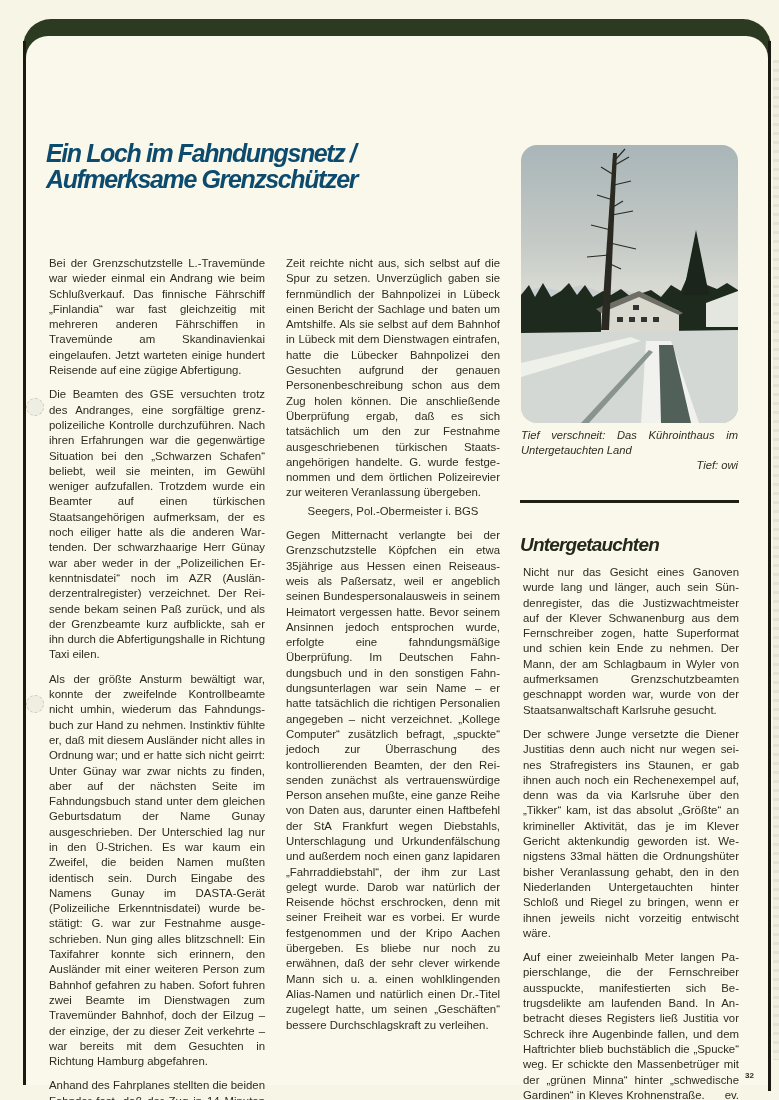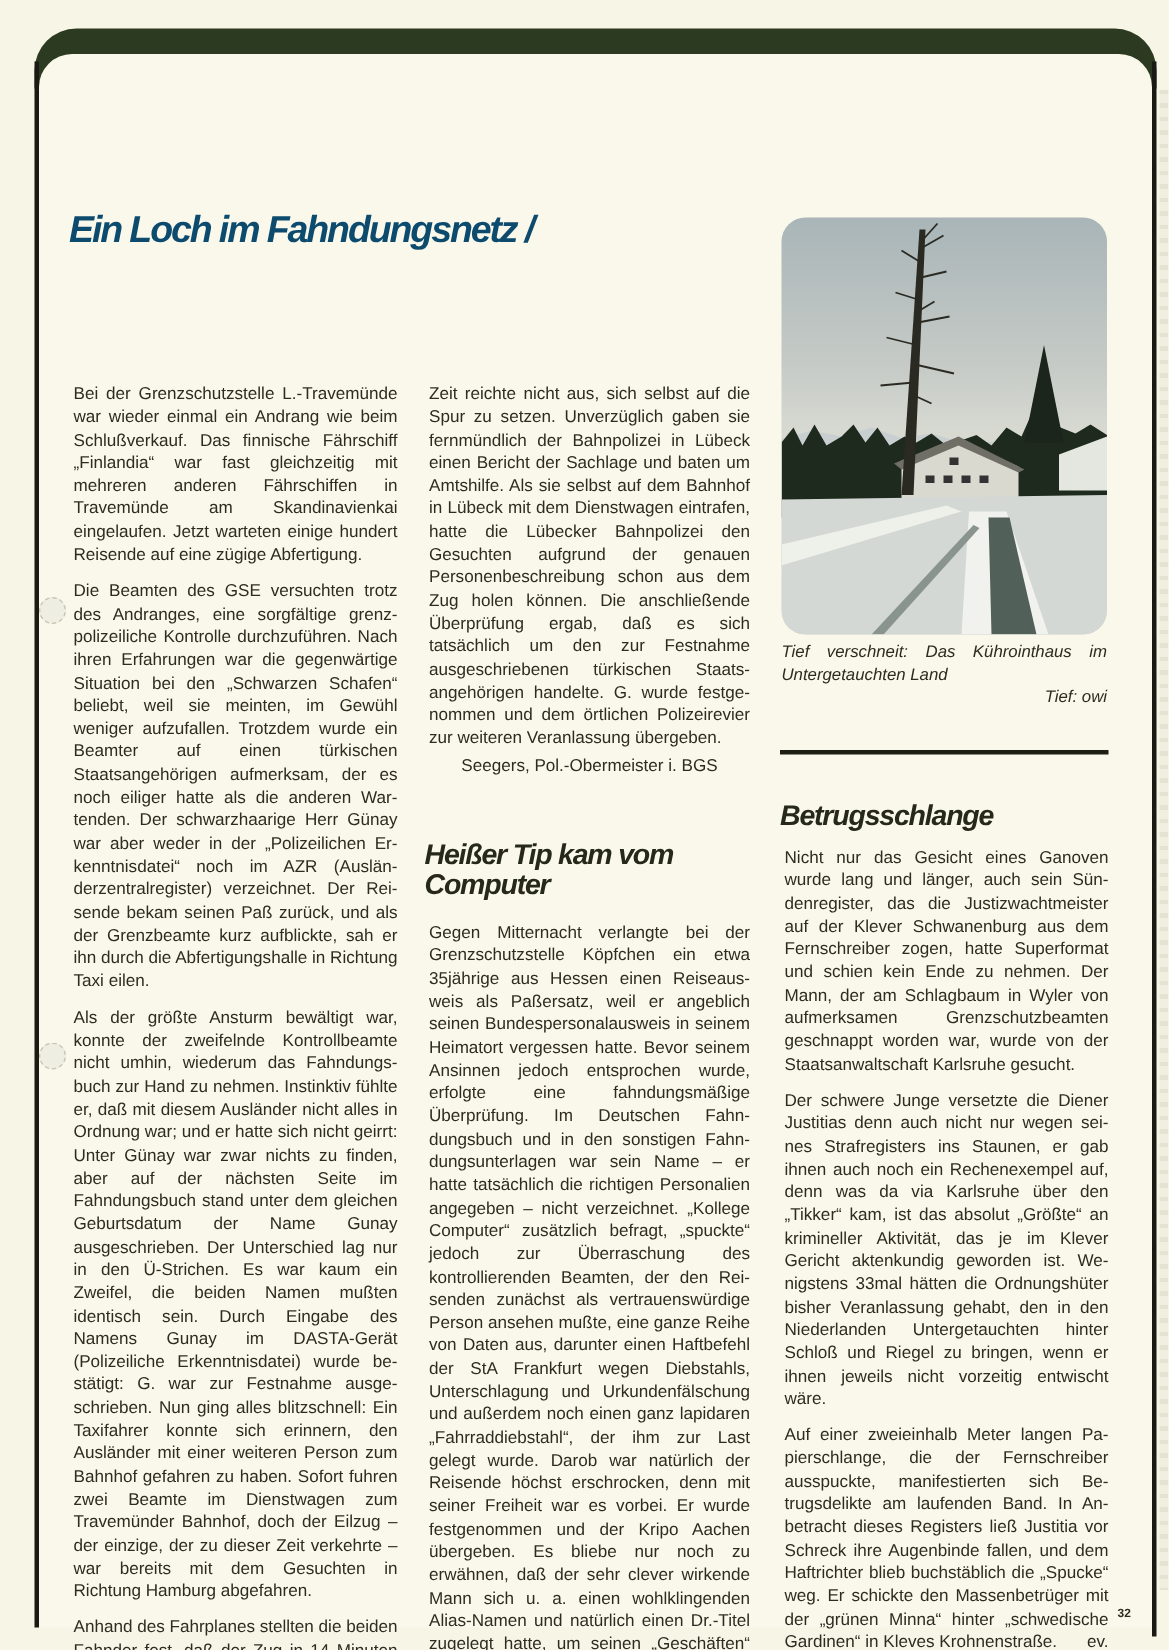--- a/index.html
+++ b/index.html
@@ -89,33 +89,33 @@
 <div class="page-frame">
   <div class="top-bar"></div>
   <div class="top-bar-inner"></div>
   <div class="content-bg"></div>
   <div class="left-rule"></div>
   <div class="right-rule"></div>
 </div>
 
 <h1 class="headline" style="margin:0;">
   <span>Ein Loch im Fahndungsnetz /</span><br>
+  <span>Aufmerksame Grenzschützer</span>
 </h1>
 
 <div class="col col1">
   <p>Bei der Grenzschutzstelle L.-Trave­münde war wieder einmal ein Andrang wie beim Schlußverkauf. Das finnische Fährschiff „Finlandia“ war fast gleich­zeitig mit mehreren anderen Fährschif­fen in Travemünde am Skandinavienkai eingelaufen. Jetzt warteten einige hun­dert Reisende auf eine zügige Abferti­gung.</p>
   <p>Die Beamten des GSE versuchten trotz des Andranges, eine sorgfältige grenz­polizeiliche Kontrolle durchzuführen. Nach ihren Erfahrungen war die gegen­wärtige Situation bei den „Schwarzen Schafen“ beliebt, weil sie meinten, im Gewühl weniger aufzufallen. Trotzdem wurde ein Beamter auf einen türkischen Staatsangehörigen aufmerksam, der es noch eiliger hatte als die anderen War­tenden. Der schwarzhaarige Herr Günay war aber weder in der „Polizeilichen Er­kenntnisdatei“ noch im AZR (Auslän­derzentralregister) verzeichnet. Der Rei­sende bekam seinen Paß zurück, und als der Grenzbeamte kurz aufblickte, sah er ihn durch die Abfertigungshalle in Rich­tung Taxi eilen.</p>
   <p>Als der größte Ansturm bewältigt war, konnte der zweifelnde Kontrollbeamte nicht umhin, wiederum das Fahndungs­buch zur Hand zu nehmen. Instinktiv fühlte er, daß mit diesem Ausländer nicht alles in Ordnung war; und er hatte sich nicht geirrt: Unter Günay war zwar nichts zu finden, aber auf der nächsten Seite im Fahndungsbuch stand unter dem gleichen Geburtsdatum der Name Gunay ausgeschrieben. Der Unter­schied lag nur in den Ü-Strichen. Es war kaum ein Zweifel, die beiden Namen mußten identisch sein. Durch Eingabe des Namens Gunay im DASTA-Gerät (Polizeiliche Erkenntnisdatei) wurde be­stätigt: G. war zur Festnahme ausge­schrieben. Nun ging alles blitzschnell: Ein Taxifahrer konnte sich erinnern, den Ausländer mit einer weiteren Person zum Bahnhof gefahren zu haben. Sofort fuhren zwei Beamte im Dienstwagen zum Travemünder Bahnhof, doch der Eilzug – der einzige, der zu dieser Zeit verkehrte – war bereits mit dem Gesuch­ten in Richtung Hamburg abgefahren.</p>
   <p>Anhand des Fahrplanes stellten die bei­den Fahnder fest, daß der Zug in 14 Mi­nuten Lübeck erreichen würde. Diese</p>
 </div>
 
 <div class="col col2">
   <p style="margin-bottom:3px;">Zeit reichte nicht aus, sich selbst auf die Spur zu setzen. Unverzüglich gaben sie fernmündlich der Bahnpolizei in Lübeck einen Bericht der Sachlage und baten um Amtshilfe. Als sie selbst auf dem Bahnhof in Lübeck mit dem Dienstwa­gen eintrafen, hatte die Lübecker Bahn­polizei den Gesuchten aufgrund der ge­nauen Personenbeschreibung schon aus dem Zug holen können. Die an­schließende Überprüfung ergab, daß es sich tatsächlich um den zur Festnahme ausgeschriebenen türkischen Staats­angehörigen handelte. G. wurde festge­nommen und dem örtlichen Polizeire­vier zur weiteren Veranlassung überge­ben.</p>
   <p class="signature">Seegers, Pol.-Obermeister i. BGS</p>
-  <h2 class="subhead">Heißer Tip kam vom Computer</h2>
   <p>Gegen Mitternacht verlangte bei der Grenzschutzstelle Köpfchen ein etwa 35jährige aus Hessen einen Reiseaus­weis als Paßersatz, weil er angeblich seinen Bundespersonalausweis in sei­nem Heimatort vergessen hatte. Bevor seinem Ansinnen jedoch entsprochen wurde, erfolgte eine fahndungsmäßige Überprüfung. Im Deutschen Fahn­dungsbuch und in den sonstigen Fahn­dungsunterlagen war sein Name – er hatte tatsächlich die richtigen Persona­lien angegeben – nicht verzeichnet. „Kollege Computer“ zusätzlich befragt, „spuckte“ jedoch zur Überraschung des kontrollierenden Beamten, der den Rei­senden zunächst als vertrauenswürdige Person ansehen mußte, eine ganze Reihe von Daten aus, darunter einen Haftbefehl der StA Frankfurt wegen Diebstahls, Unterschlagung und Urkun­denfälschung und außerdem noch einen ganz lapidaren „Fahrraddiebstahl“, der ihm zur Last gelegt wurde. Darob war natürlich der Reisende höchst er­schrocken, denn mit seiner Freiheit war es vorbei. Er wurde festgenommen und der Kripo Aachen übergeben. Es bliebe nur noch zu erwähnen, daß der sehr cle­ver wirkende Mann sich u. a. einen wohlklingenden Alias-Namen und na­türlich einen Dr.-Titel zugelegt hatte, um seinen „Geschäften“ bessere Durch­schlagskraft zu verleihen.</p>
 </div>
 
 <div class="photo">
   <svg width="217" height="278" viewBox="0 0 217 278">
 
     <path d="M0 148 L20 142 L40 146 L60 140 L80 147 L100 144 L120 150 L217 148 L217 160 L0 160 Z" fill="#c9cfd0"></path>
 
     <path d="M0 150 L8 140 L14 152 L22 138 L30 152 L40 146 L48 138 L56 150 L64 140 L72 152 L82 146 L90 150 L100 144 L110 152 L130 145 L140 152 L150 140 L160 146 L168 128 L172 110 L178 130 L186 140 L196 144 L206 138 L217 145 L217 200 L0 200 Z" fill="#1f2a1f"></path>
 
@@ -156,21 +156,21 @@
 </div>
 
 <div class="caption">
   <div>Tief verschneit: Das Kührointhaus im Untergetauchten Land</div>
   <div class="caption-credit">Tief: owi</div>
 </div>
 
 <div class="col3-rule"></div>
 
 <div class="col col3" style="top:535px;">
-  <h2 class="subhead">Betrugsschlange</h2>
+  <h2 class="subhead">Untergetauchten</h2>
   <p>Nicht nur das Gesicht eines Ganoven wurde lang und länger, auch sein Sün­denregister, das die Justizwachtmeister auf der Klever Schwanenburg aus dem Fernschreiber zogen, hatte Superformat und schien kein Ende zu nehmen. Der Mann, der am Schlagbaum in Wyler von aufmerksamen Grenzschutzbeamten geschnappt worden war, wurde von der Staatsanwaltschaft Karlsruhe gesucht.</p>
   <p>Der schwere Junge versetzte die Diener Justitias denn auch nicht nur wegen sei­nes Strafregisters ins Staunen, er gab ihnen auch noch ein Rechenexempel auf, denn was da via Karlsruhe über den „Tikker“ kam, ist das absolut „Größte“ an krimineller Aktivität, das je im Klever Gericht aktenkundig geworden ist. We­nigstens 33mal hätten die Ordnungshü­ter bisher Veranlassung gehabt, den in den Niederlanden Untergetauchten hin­ter Schloß und Riegel zu bringen, wenn er ihnen jeweils nicht vorzeitig entwischt wäre.</p>
   <p>
     <span>Auf einer zweieinhalb Meter langen Pa­pierschlange, die der Fernschreiber ausspuckte, manifestierten sich Be­trugsdelikte am laufenden Band. In An­betracht dieses Registers ließ Justitia vor Schreck ihre Augenbinde fallen, und dem Haftrichter blieb buchstäblich die „Spucke“ weg. Er schickte den Mas­senbetrüger mit der „grünen Minna“ hinter „schwedische Gardinen“ in Kle­ves Krohnenstraße.</span>
     <span class="endmark">ev.</span>
   </p>
 </div>
 
 <div class="page-number">32</div>
 

